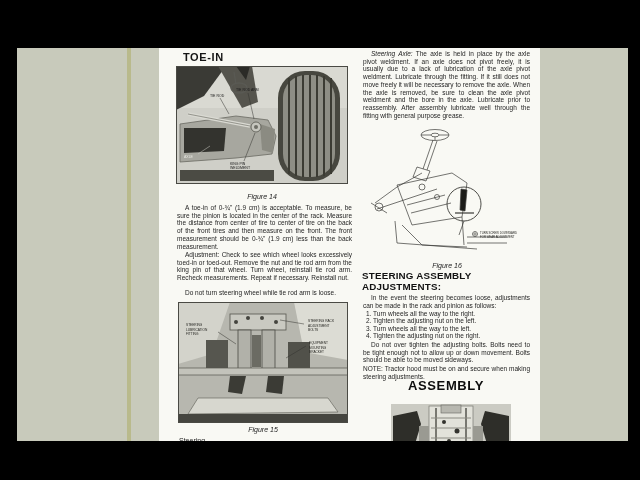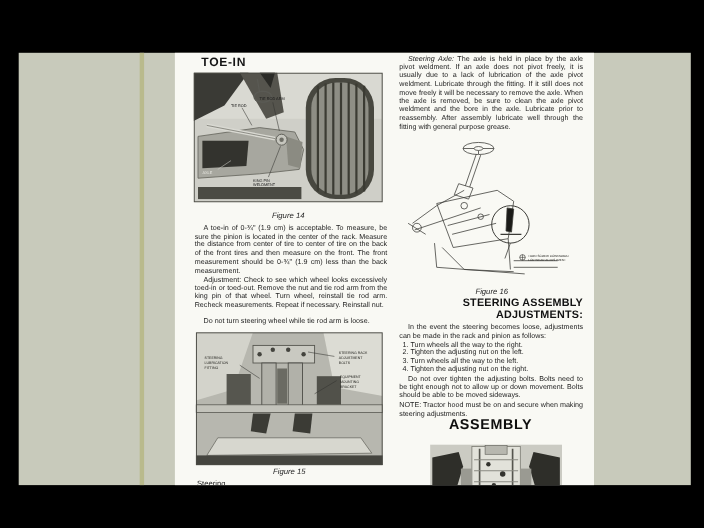--- a/index.html
+++ b/index.html
@@ -174,21 +174,21 @@
         <circle cx="108" cy="109" r="2.5" fill="none" stroke="#33332f" stroke-width="0.6"></circle>
         <line x1="105.5" y1="109" x2="110.5" y2="109" stroke="#33332f" stroke-width="0.5"></line>
         <line x1="108" y1="106.5" x2="108" y2="111.5" stroke="#33332f" stroke-width="0.5"></line>
         <text x="113" y="108.5" font-size="2.8" fill="#23231f">TURN SCREW DOWNWARD</text>
         <text x="113" y="112.5" font-size="2.8" fill="#23231f">FOR WEAR ADJUSTMENT</text>
       </g>
     </svg>
 
     <div class="abs fig-caption" style="left:208px;top:214px;width:160px;">Figure 16</div>
 
-    <div class="abs h-adj" style="left:203px;top:222px;width:168px;text-align:right;">
+    <div class="abs h-adj" style="left:203px;top:222px;width:168px;">
       <div>STEERING ASSEMBLY</div>
       <div>ADJUSTMENTS:</div>
     </div>
 
     <p class="abs body-text indent" style="left:204px;top:246px;width:167px;">In the event the steering becomes loose, adjustments can be made in the rack and pinion as follows:</p>
 
     <div class="abs steps" style="left:204px;top:262px;width:167px;">
       <div>1. Turn wheels all the way to the right.</div>
       <div>2. Tighten the adjusting nut on the left.</div>
       <div>3. Turn wheels all the way to the left.</div>

